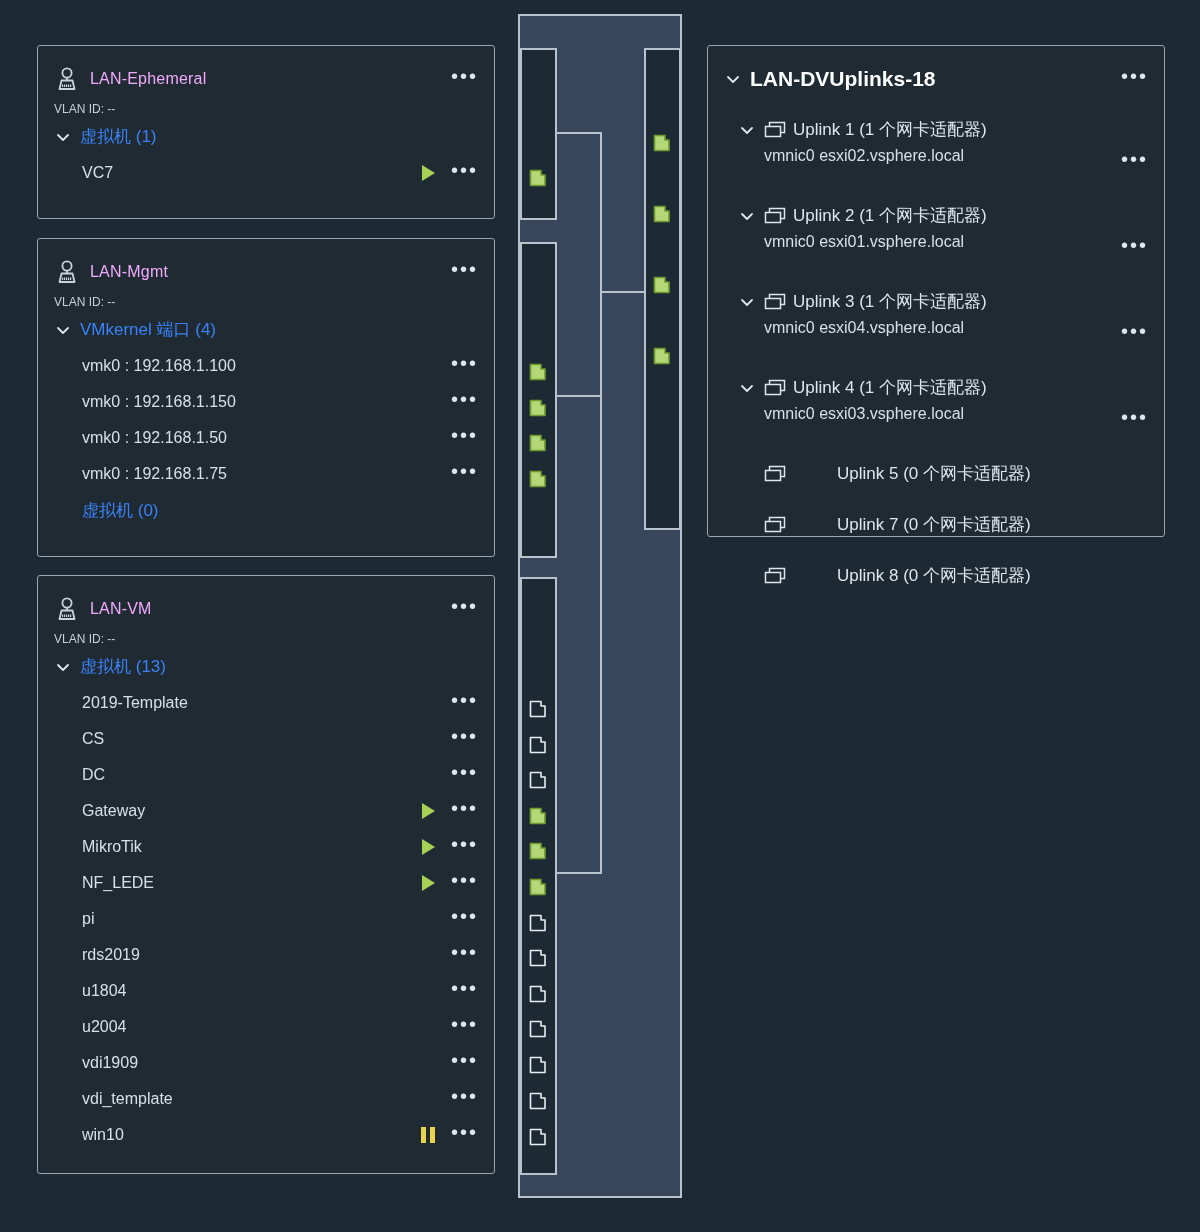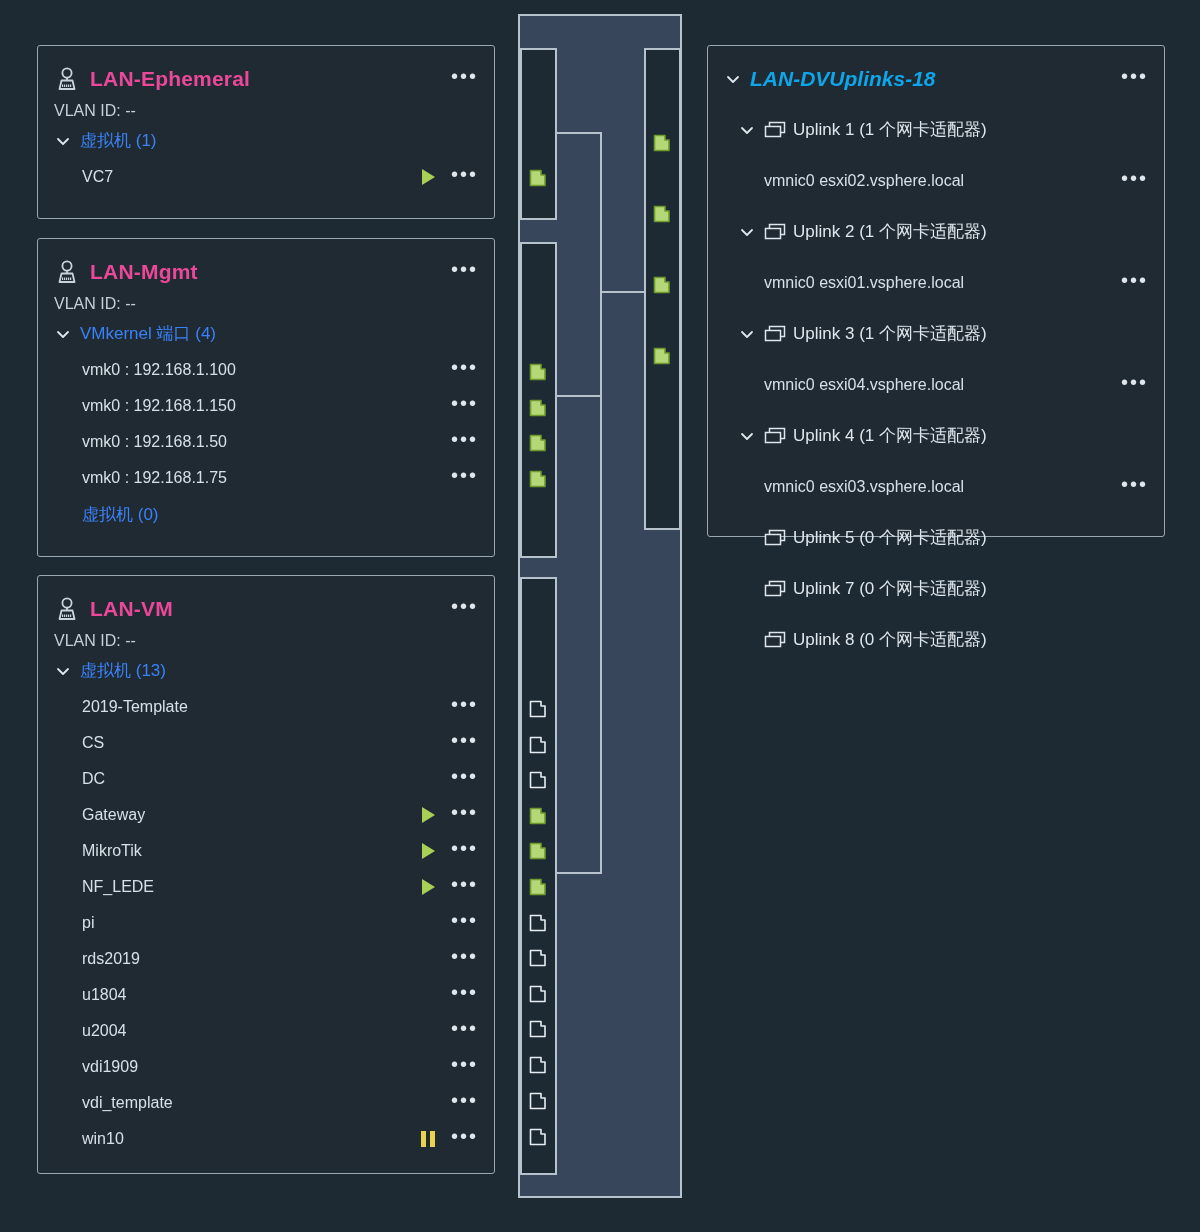--- a/index.html
+++ b/index.html
@@ -19,30 +19,30 @@
     border-radius: 3px;
     padding: 0;
   }
   .card-head {
     display: flex; align-items: center;
     height: 34px; padding: 0 14px 0 16px;
     margin-top: 16px;
   }
   .pg-icon { width: 26px; height: 24px; margin-right: 10px; flex: 0 0 auto; }
   .card-title {
-    font-size: 21px; color: #ec4899; font-weight: 700;
+    font-size: 16px; color: #f0abfc; font-weight: 400;
     letter-spacing: .2px; white-space: nowrap;
   }
   .kebab {
     margin-left: auto; color: #dfe6ec; font-size: 20px;
     letter-spacing: 2px; line-height: 1; cursor: pointer;
     user-select: none; padding: 2px 2px 8px 2px;
   }
   .vlan {
-    font-size: 16px; color: #c6d0d8; padding: 6px 16px 2px 16px;
+    font-size: 12px; color: #c6d0d8; padding: 6px 16px 2px 16px;
     white-space: nowrap;
   }
   .group-row {
     display: flex; align-items: center;
     font-size: 17px; color: #3b82f6;
     padding: 7px 16px 7px 16px; white-space: nowrap;
   }
   .group-row.plain { padding-left: 44px; }
   .chev {
     width: 18px; height: 18px; margin-right: 8px; flex: 0 0 auto;
@@ -69,32 +69,32 @@
   #switch { position: absolute; left: 0; top: 0; }
 
   
   .port { position: absolute; width: 18px; height: 18px; }
 
   
   .up-head {
     display: flex; align-items: center;
     padding: 0 14px 0 16px; height: 34px; margin-top: 16px;
   }
-  .up-title { font-size: 21px; color: #0ea5e9; font-weight: 600; white-space: nowrap; font-style: italic; }
+  .up-title { font-size: 21px; color: #ffffff; font-weight: 600; white-space: nowrap; }
   .up-row {
     display: flex; align-items: center;
     font-size: 17px; color: #dfe6ec;
     height: 35px; padding: 0 14px 0 30px; white-space: nowrap; margin-top: 16px;
   }
-  .up-row.noexp { padding-left: 56px; }
+  .up-row.noexp { padding-left: 56px; gap: 44px; }
   .nic-icon { width: 22px; height: 18px; margin-right: 7px; flex: 0 0 auto; }
   .vmnic-row {
-    display: flex; align-items: center;
+    display: flex; align-items: flex-start;
     font-size: 16px; color: #d7e0e7;
-    height: 35px; padding: 0 14px 0 56px; white-space: nowrap; margin-top: 16px;
+    height: 35px; padding: 0 14px 0 56px; white-space: nowrap;
   }
   .vmnic-row .kebab, .up-row .kebab { margin-left: auto; }
 </style>
 </head>
 <body>
 
 <div id="root">
 
   <svg id="switch" width="1200" height="1232">
 

